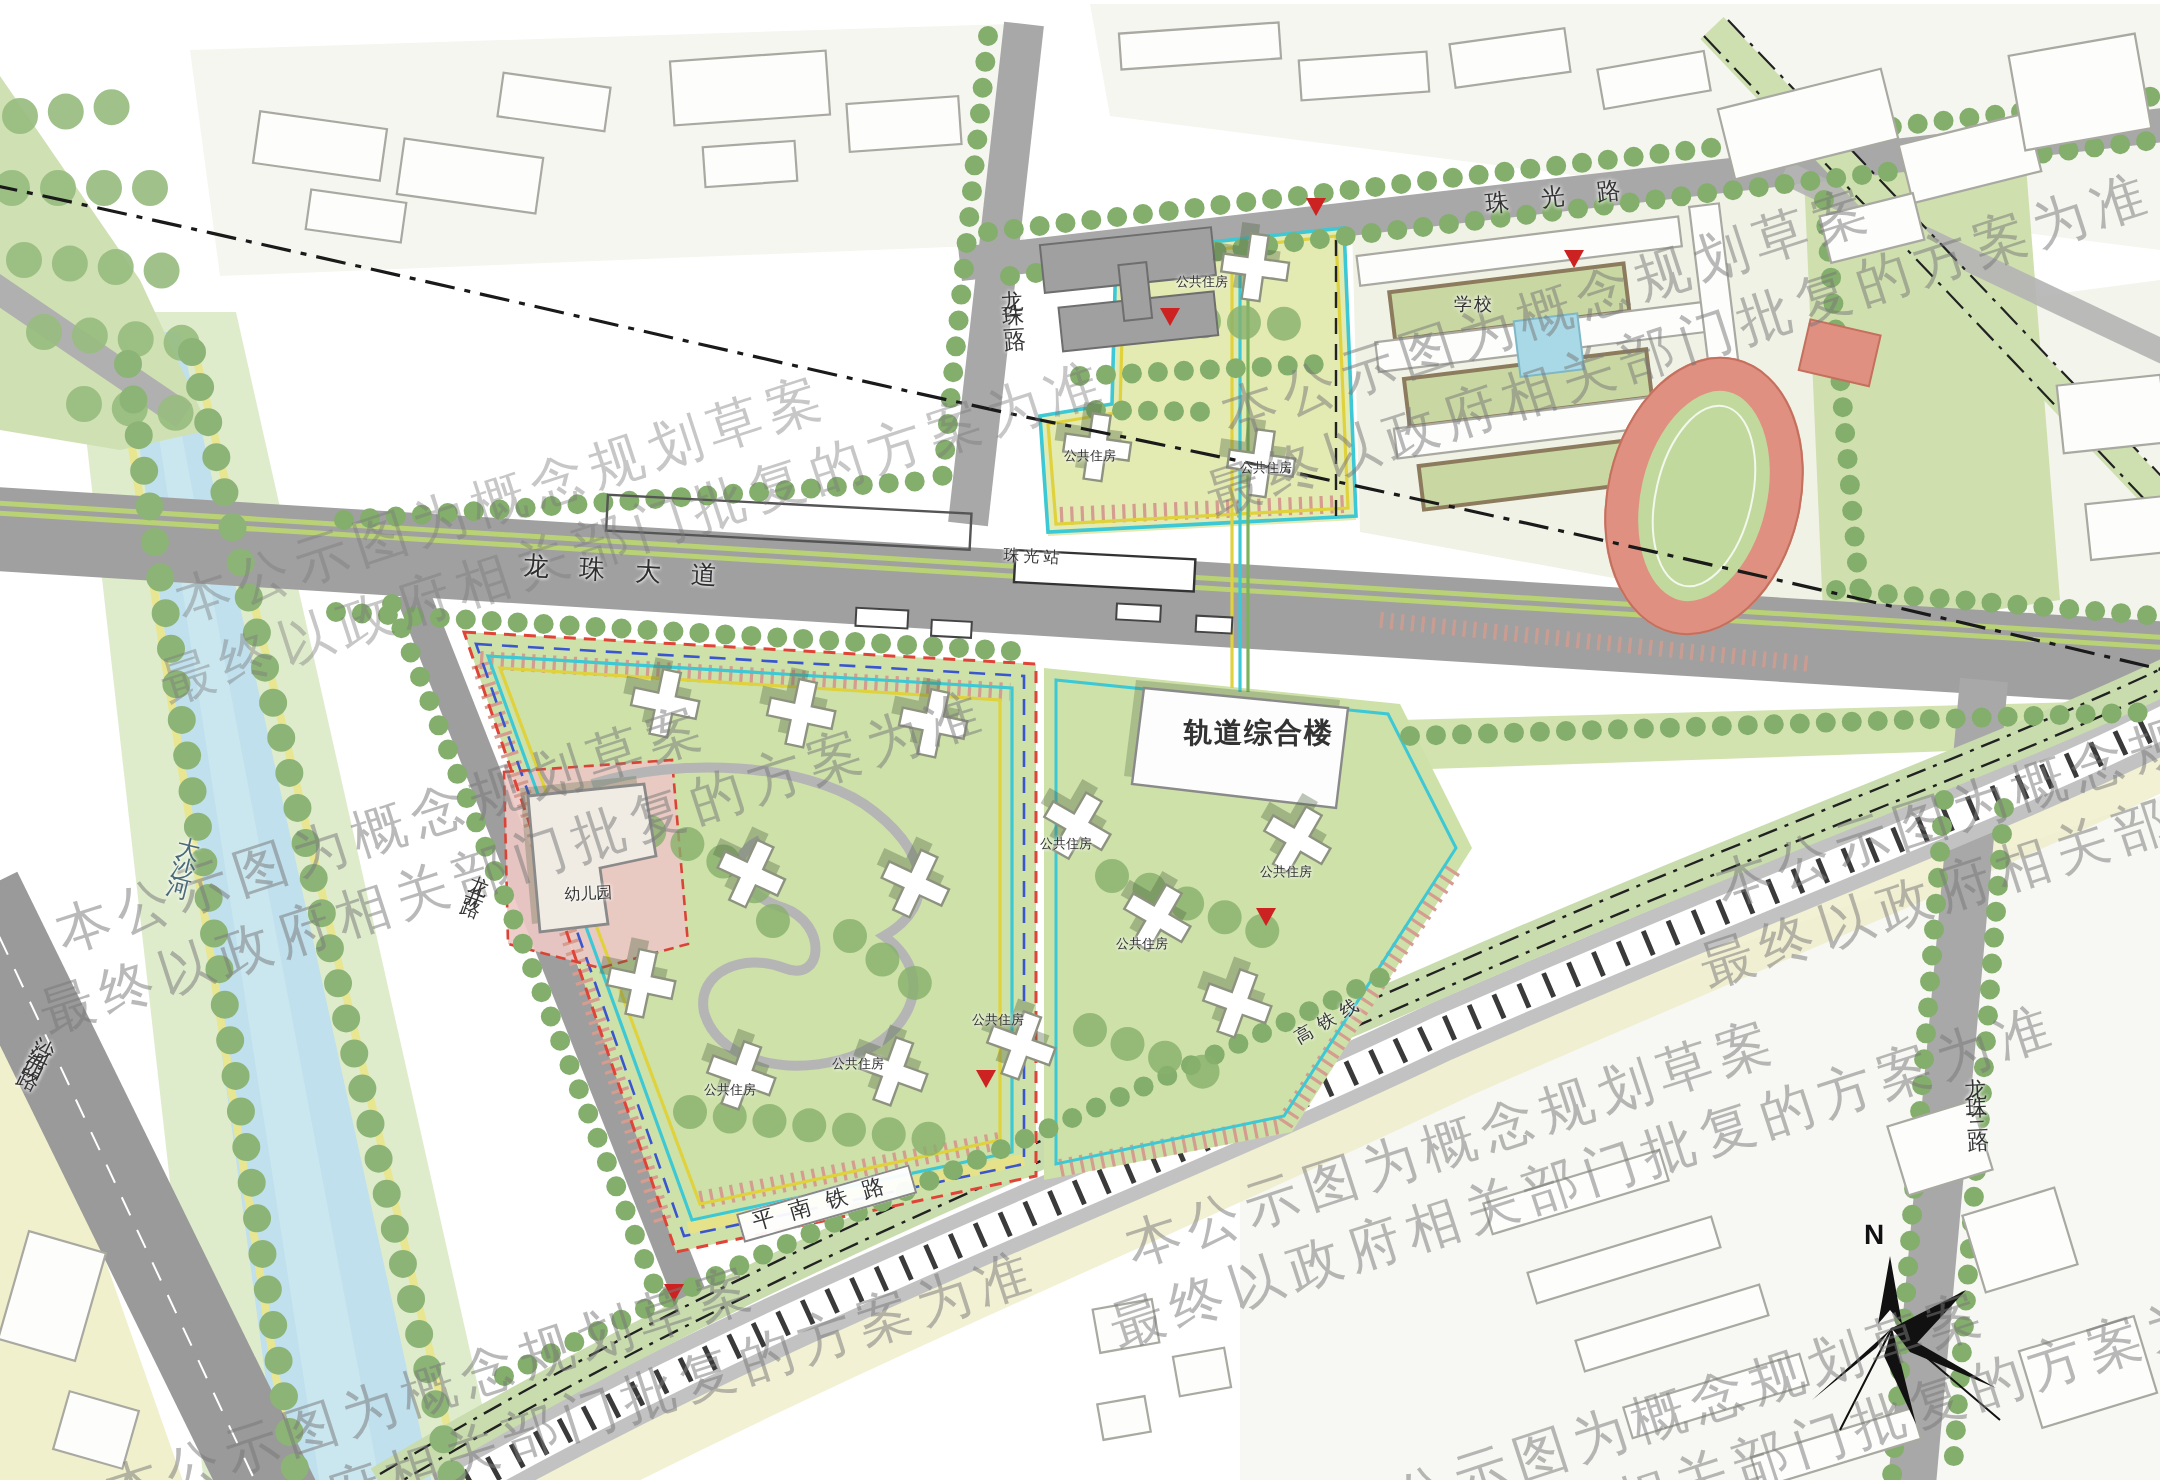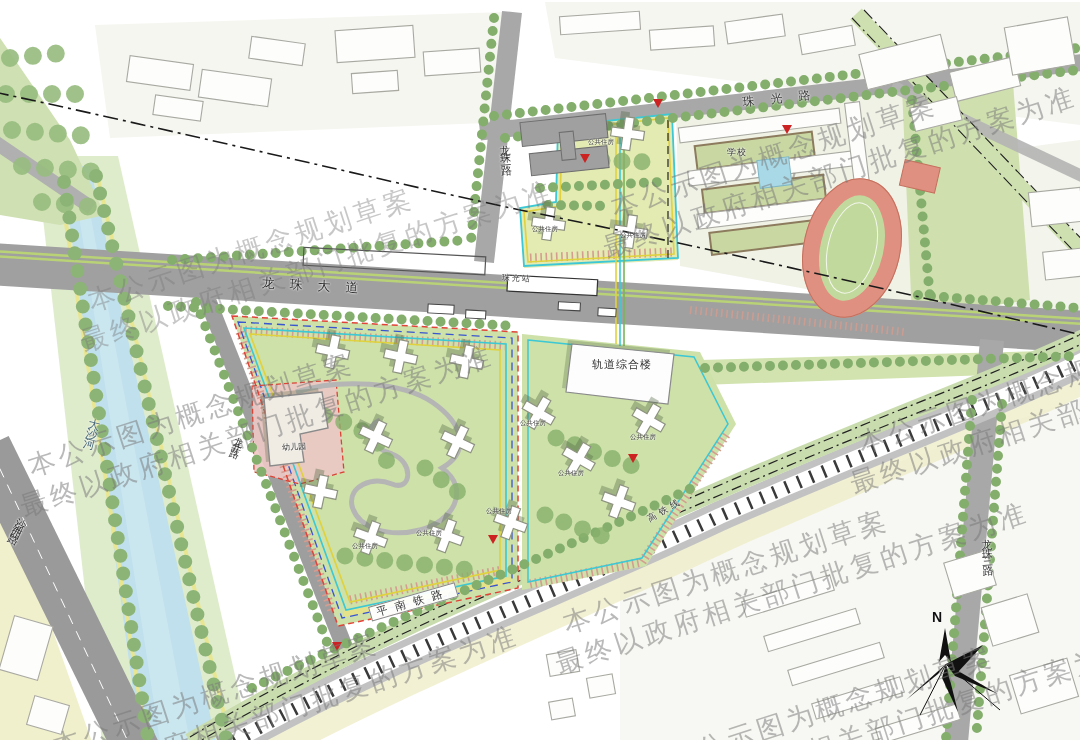--- a/index.html
+++ b/index.html
@@ -339,21 +339,21 @@
 <div class="lbl" style="left:262px;top:276px;font-size:13px;letter-spacing:15px;transform:rotate(3deg);color:#2e2e2e;">龙珠大道</div>
 <div class="lbl" style="left:502px;top:274px;font-size:8px;letter-spacing:2px;transform:rotate(3deg);">珠光站</div>
 <div class="lbl vlbl" style="left:238px;top:428px;font-size:10px;letter-spacing:6px;transform:rotate(20deg);">龙井路</div>
 <div class="lbl vlbl" style="left:92px;top:408px;font-size:12px;letter-spacing:10px;transform:rotate(14deg);color:#4a6a78;">大沙河</div>
 <div class="lbl vlbl" style="left:22px;top:508px;font-size:11px;letter-spacing:6px;transform:rotate(26deg);">沙河西路</div>
 <div class="lbl railbg" style="left:368px;top:607px;font-size:11px;letter-spacing:8px;transform:rotate(-16deg);">平南铁路</div>
 <div class="lbl" style="left:646px;top:516px;font-size:9px;letter-spacing:4px;transform:rotate(-30deg);">高铁线</div>
 <div class="lbl vlbl" style="left:980px;top:530px;font-size:11px;letter-spacing:9px;transform:rotate(-3deg);">龙珠三路</div>
 <div class="lbl" style="left:727px;top:148px;font-size:9px;letter-spacing:1px;">学校</div>
 <div class="lbl" style="left:282px;top:444px;font-size:8px;transform:rotate(-3deg);">幼儿园</div>
-<div class="lbl" style="left:592px;top:359px;font-size:11px;letter-spacing:1px;">轨道综合楼</div>
+<div class="lbl" style="left:592px;top:359px;font-size:14px;letter-spacing:1px;font-weight:bold;">轨道综合楼</div>
 <div class="lbl" style="left:932px;top:610px;font-size:14px;font-weight:bold;color:#111;">N</div>
 
 <div class="lbl" style="left:588px;top:139px;font-size:6.5px;">公共住房</div>
 <div class="lbl" style="left:532px;top:226px;font-size:6.5px;">公共住房</div>
 <div class="lbl" style="left:620px;top:232px;font-size:6.5px;">公共住房</div>
 <div class="lbl" style="left:352px;top:543px;font-size:6.5px;">公共住房</div>
 <div class="lbl" style="left:416px;top:530px;font-size:6.5px;">公共住房</div>
 <div class="lbl" style="left:486px;top:508px;font-size:6.5px;">公共住房</div>
 <div class="lbl" style="left:520px;top:420px;font-size:6.5px;">公共住房</div>
 <div class="lbl" style="left:630px;top:434px;font-size:6.5px;">公共住房</div>

